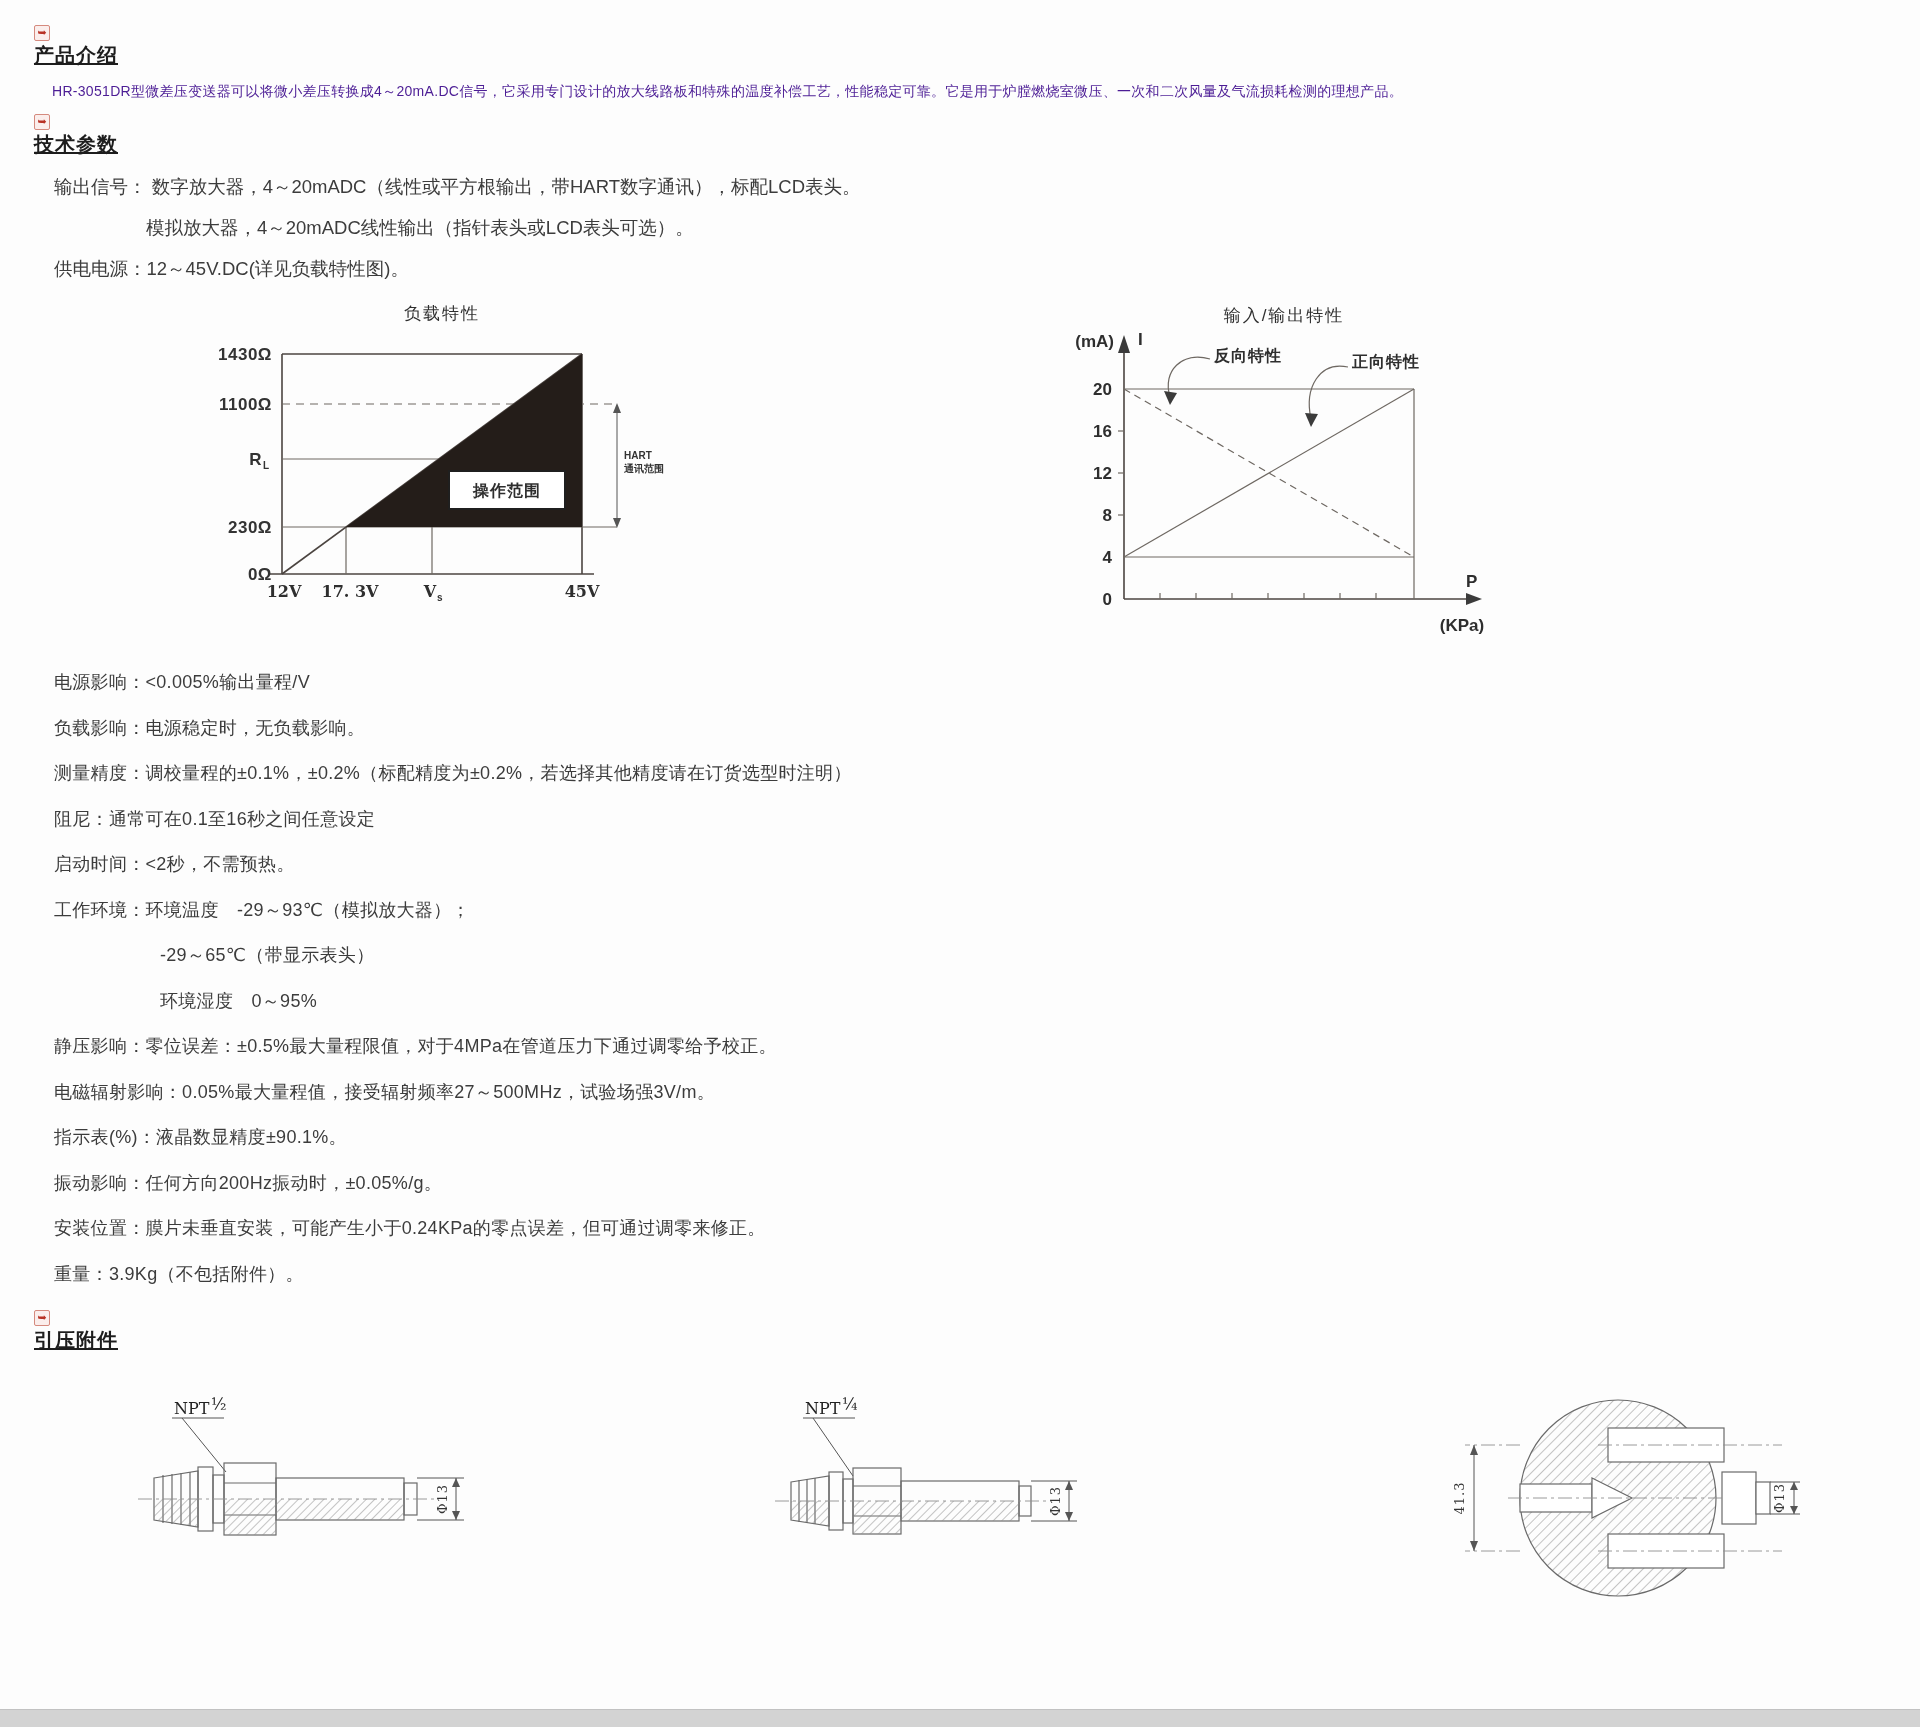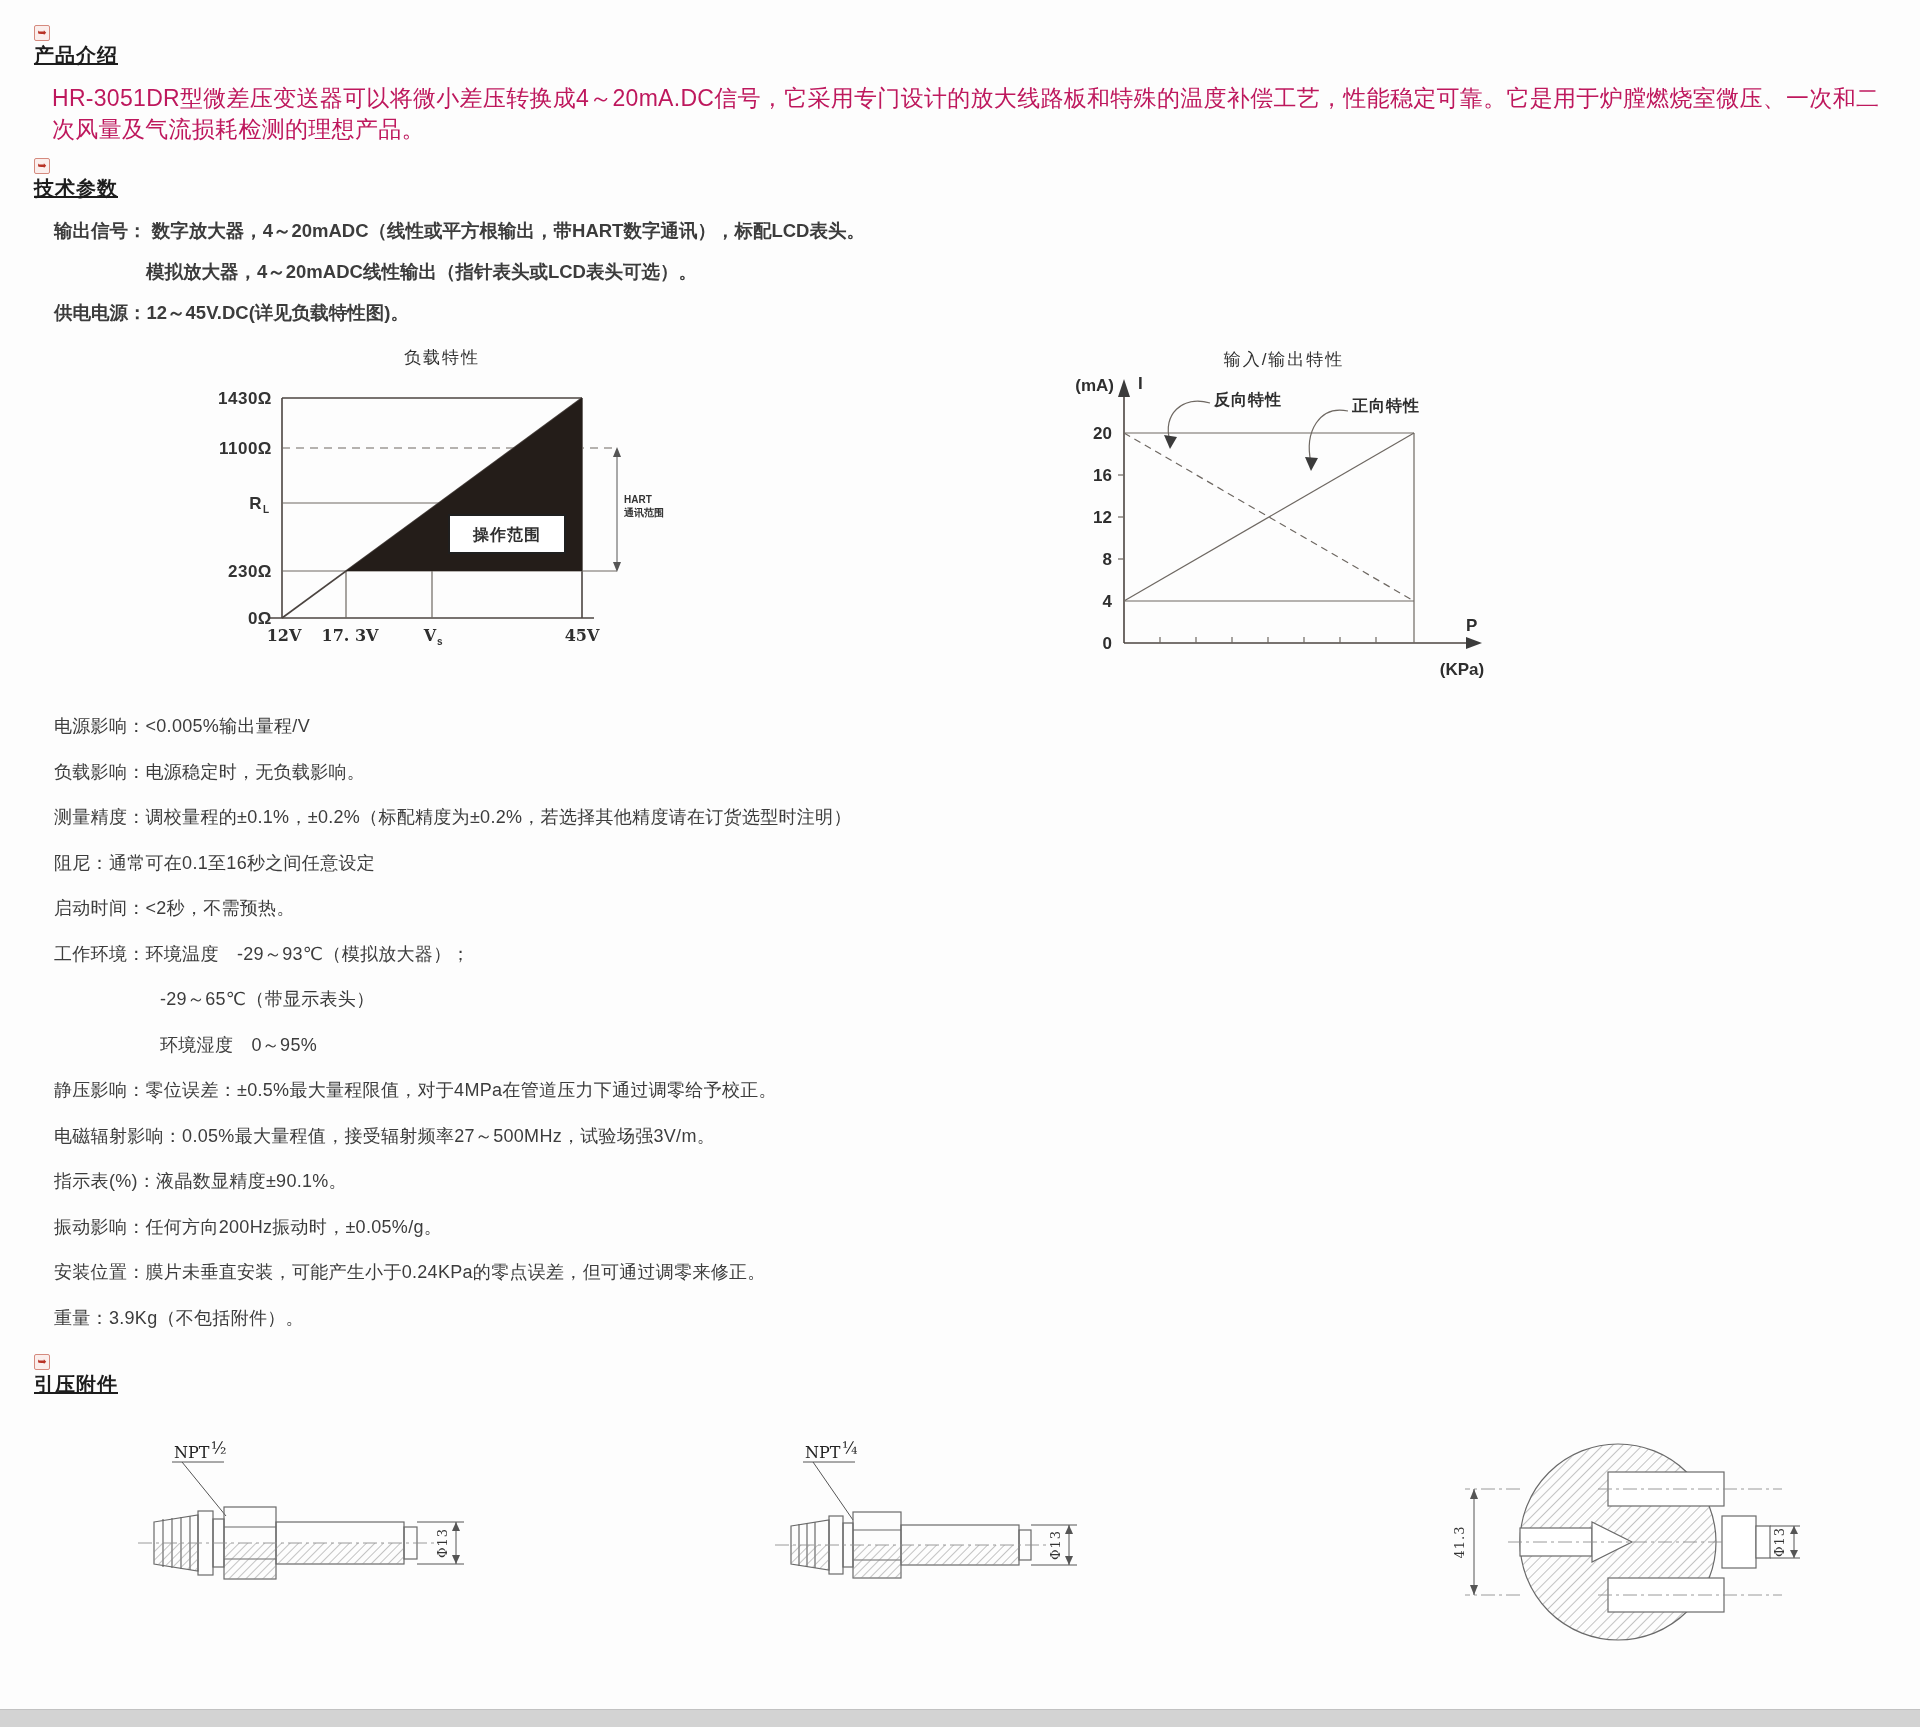--- a/index.html
+++ b/index.html
@@ -12,23 +12,23 @@
   .anchor-row{height:18px;margin-bottom:2px;}
   .red-ico{
     display:inline-flex;align-items:center;justify-content:center;
     width:14px;height:14px;border:1px solid #d58a7e;background:#fbeeec;
     color:#b83225;font-size:11px;line-height:1;border-radius:2px;
   }
   h2.sec{
     margin:2px 0 14px 0;font-size:20px;font-weight:bold;color:#1d1d1d;letter-spacing:1px;text-decoration:underline;
   }
   .intro-p{
-    margin:6px 0 10px 0;padding-left:18px;font-size:23px;color:#be185d;letter-spacing:.3px;
+    margin:6px 0 10px 0;padding-left:18px;font-size:14px;color:#4c1d95;letter-spacing:.3px;
   }
-  .sig-line{margin:16px 0 0 20px;font-size:18.5px;color:#3c3c3c;font-weight:bold;}
+  .sig-line{margin:16px 0 0 20px;font-size:18.5px;color:#3c3c3c;}
   .sig-line.ind{margin-left:112px;}
   .charts-row{display:flex;align-items:flex-start;margin:18px 0 8px 0;}
   .chart-left{margin-left:128px;}
   .chart-right{margin-left:292px;}
   .params{margin:26px 0 0 20px;}
   .param{font-size:18px;color:#3c3c3c;margin-bottom:21.5px;letter-spacing:.3px;}
   .param.ind{margin-left:106px;}
   .fit-sec{margin-top:6px;}
   .fittings-row{display:flex;justify-content:space-between;padding:8px 70px 0 90px;}
   .fitting{display:flex;flex-direction:column;align-items:center;}

